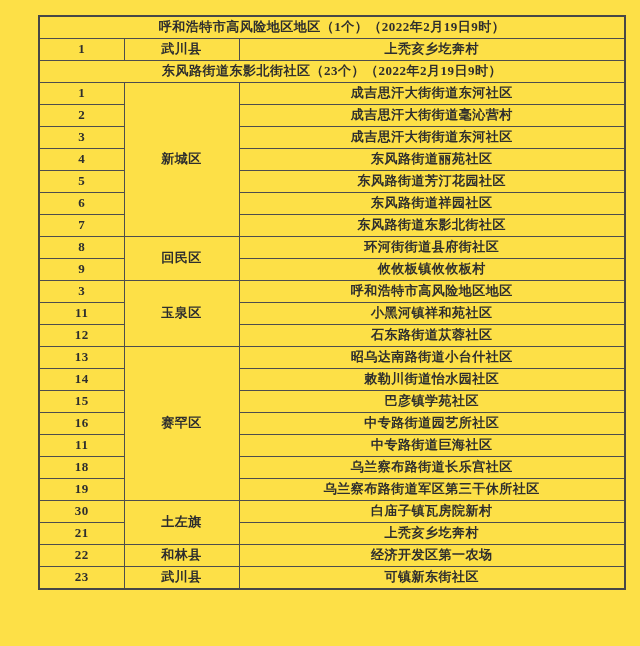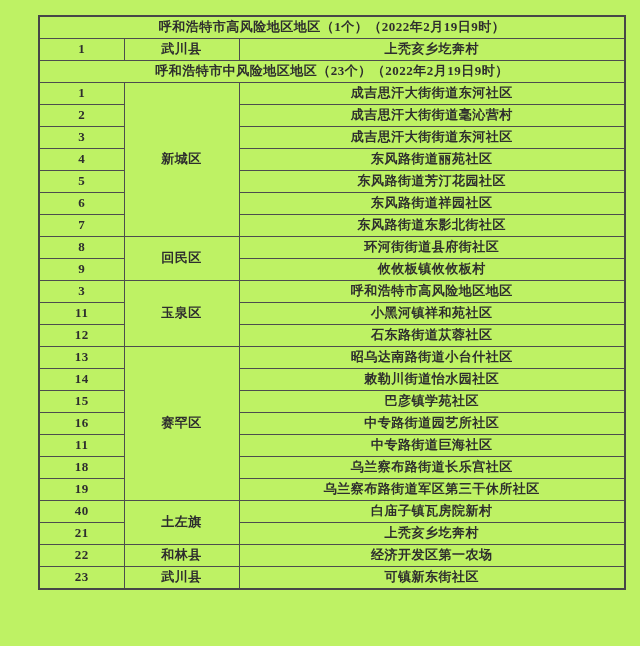--- a/index.html
+++ b/index.html
@@ -4,21 +4,21 @@
 <style>
   html, body {
     margin: 0;
     padding: 0;
     background: #ffffff;
   }
   .page {
     position: relative;
     width: 640px;
     height: 646px;
-    background: #bef264;
+    background: #fde047;
     overflow: hidden;
     font-family: "Liberation Serif", "DejaVu Serif", serif;
   }
   table.risk-table {
     position: absolute;
     left: 38px;
     top: 15px;
     width: 586px;
     border-collapse: collapse;
     table-layout: fixed;
@@ -59,21 +59,21 @@
     <tbody id="table-body">
         <tr>
           <td colspan="3" class="section-header">呼和浩特市高风险地区地区（1个）（2022年2月19日9时）</td>
         </tr>
         <tr>
           <td>1</td>
           <td rowspan="1">武川县</td>
           <td>上秃亥乡圪奔村</td>
         </tr>
         <tr>
-          <td colspan="3" class="section-header">呼和浩特市中风险地区地区（23个）（2022年2月19日9时）</td>
+          <td colspan="3" class="section-header">东风路街道东影北街社区（23个）（2022年2月19日9时）</td>
         </tr>
         <tr>
           <td>1</td>
           <td rowspan="7">新城区</td>
           <td>成吉思汗大街街道东河社区</td>
         </tr>
         <tr>
           <td>2</td>
           <td>成吉思汗大街街道毫沁营村</td>
         </tr>
@@ -142,21 +142,21 @@
         </tr>
         <tr>
           <td>18</td>
           <td>乌兰察布路街道长乐宫社区</td>
         </tr>
         <tr>
           <td>19</td>
           <td>乌兰察布路街道军区第三干休所社区</td>
         </tr>
         <tr>
-          <td>40</td>
+          <td>30</td>
           <td rowspan="2">土左旗</td>
           <td>白庙子镇瓦房院新村</td>
         </tr>
         <tr>
           <td>21</td>
           <td>上秃亥乡圪奔村</td>
         </tr>
         <tr>
           <td>22</td>
           <td rowspan="1">和林县</td>

